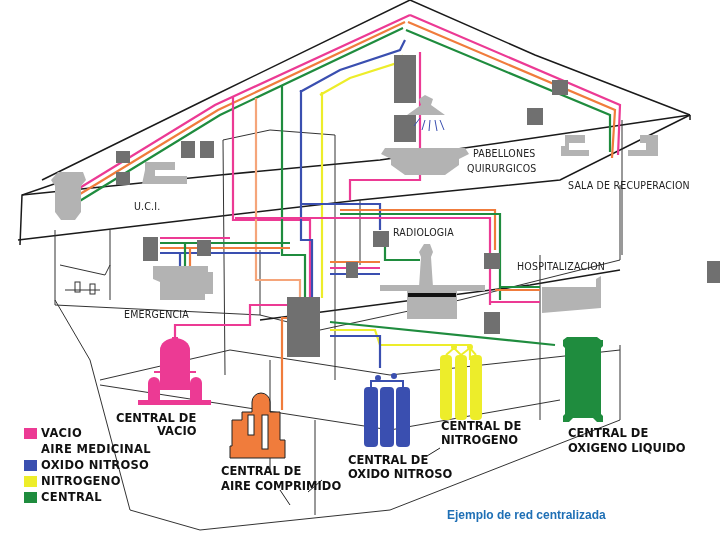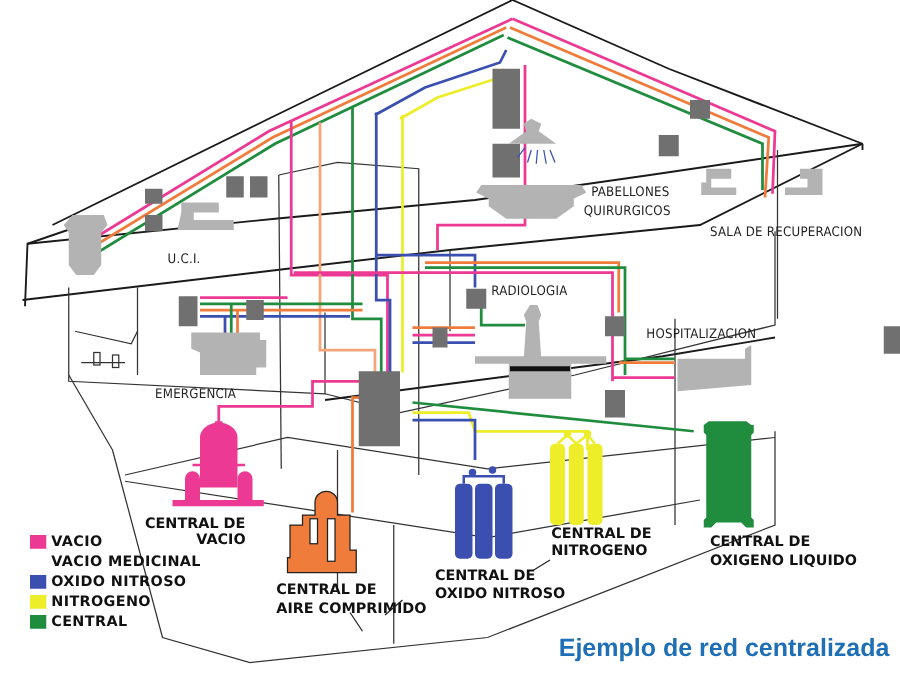--- a/index.html
+++ b/index.html
@@ -4,21 +4,21 @@
 <style>
   html, body { margin: 0; padding: 0; background: #ffffff; }
   body { width: 720px; height: 545px; overflow: hidden; position: relative; font-family: "DejaVu Sans", sans-serif; }
   #canvas { position: absolute; left: 0; top: 0; }
   .lbl { font-family: "DejaVu Sans Condensed", "DejaVu Sans", sans-serif; font-size: 10.5px; fill: #222; letter-spacing: 0.2px; }
   .lbl-big { font-family: "DejaVu Sans", sans-serif; font-weight: bold; font-size: 11.5px; fill: #111; }
   .legend { position: absolute; left: 24px; top: 425px; }
   .legend-row { display: flex; align-items: center; height: 16px; }
   .swatch { width: 13px; height: 11px; margin-right: 4px; display: inline-block; }
   .legend-label { font-family: "DejaVu Sans", sans-serif; font-weight: bold; font-size: 11.5px; color: #111; letter-spacing: 0.3px; }
-  .caption { position: absolute; left: 447px; top: 508px; font-family: "Liberation Sans", sans-serif; font-weight: bold; font-size: 20px; color: #1e6fb5; }
+  .caption { position: absolute; left: 447px; top: 508px; font-family: "Liberation Sans", sans-serif; font-weight: bold; font-size: 12px; color: #1e6fb5; }
   .edge { stroke: #1a1a1a; stroke-width: 1.5; fill: none; }
   .edge-thin { stroke: #333; stroke-width: 1; fill: none; }
   .pipe { fill: none; stroke-width: 2.2; }
   .box { fill: #707070; }
   .equip { fill: #b3b3b3; }
 </style>
 </head>
 <body>
 
 <svg id="canvas" width="720" height="545" viewBox="0 0 720 545">
@@ -209,21 +209,21 @@
   </g>
 </svg>
 
 <div class="legend">
   <div class="legend-row">
     <span class="swatch" style="background:#ec3a94"></span>
     <span class="legend-label">VACIO</span>
   </div>
   <div class="legend-row">
     <span class="swatch" style="background:#ffffff"></span>
-    <span class="legend-label">VACIO MEDICINAL</span>
+    <span class="legend-label">AIRE MEDICINAL</span>
   </div>
   <div class="legend-row">
     <span class="swatch" style="background:#3a4fb0"></span>
     <span class="legend-label">OXIDO NITROSO</span>
   </div>
   <div class="legend-row">
     <span class="swatch" style="background:#eded2a"></span>
     <span class="legend-label">NITROGENO</span>
   </div>
   <div class="legend-row">

